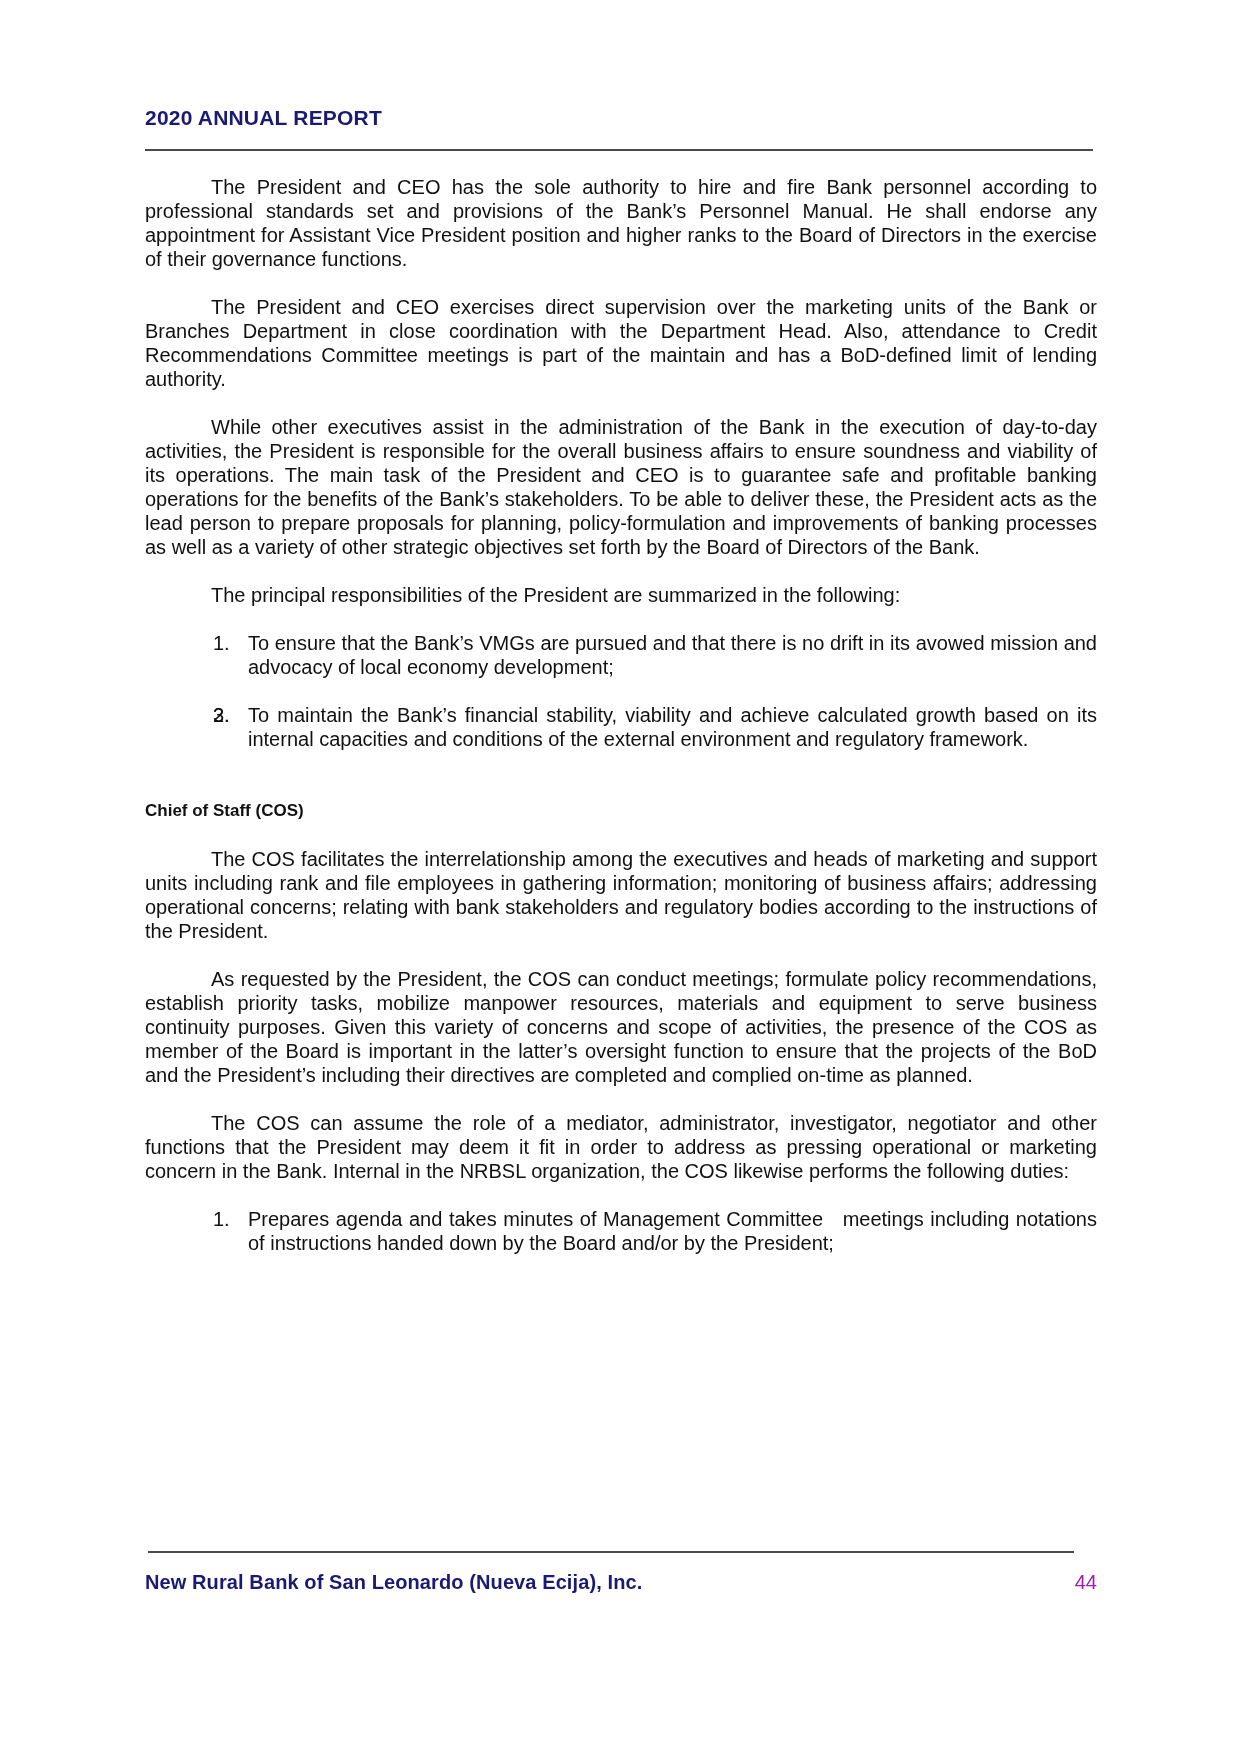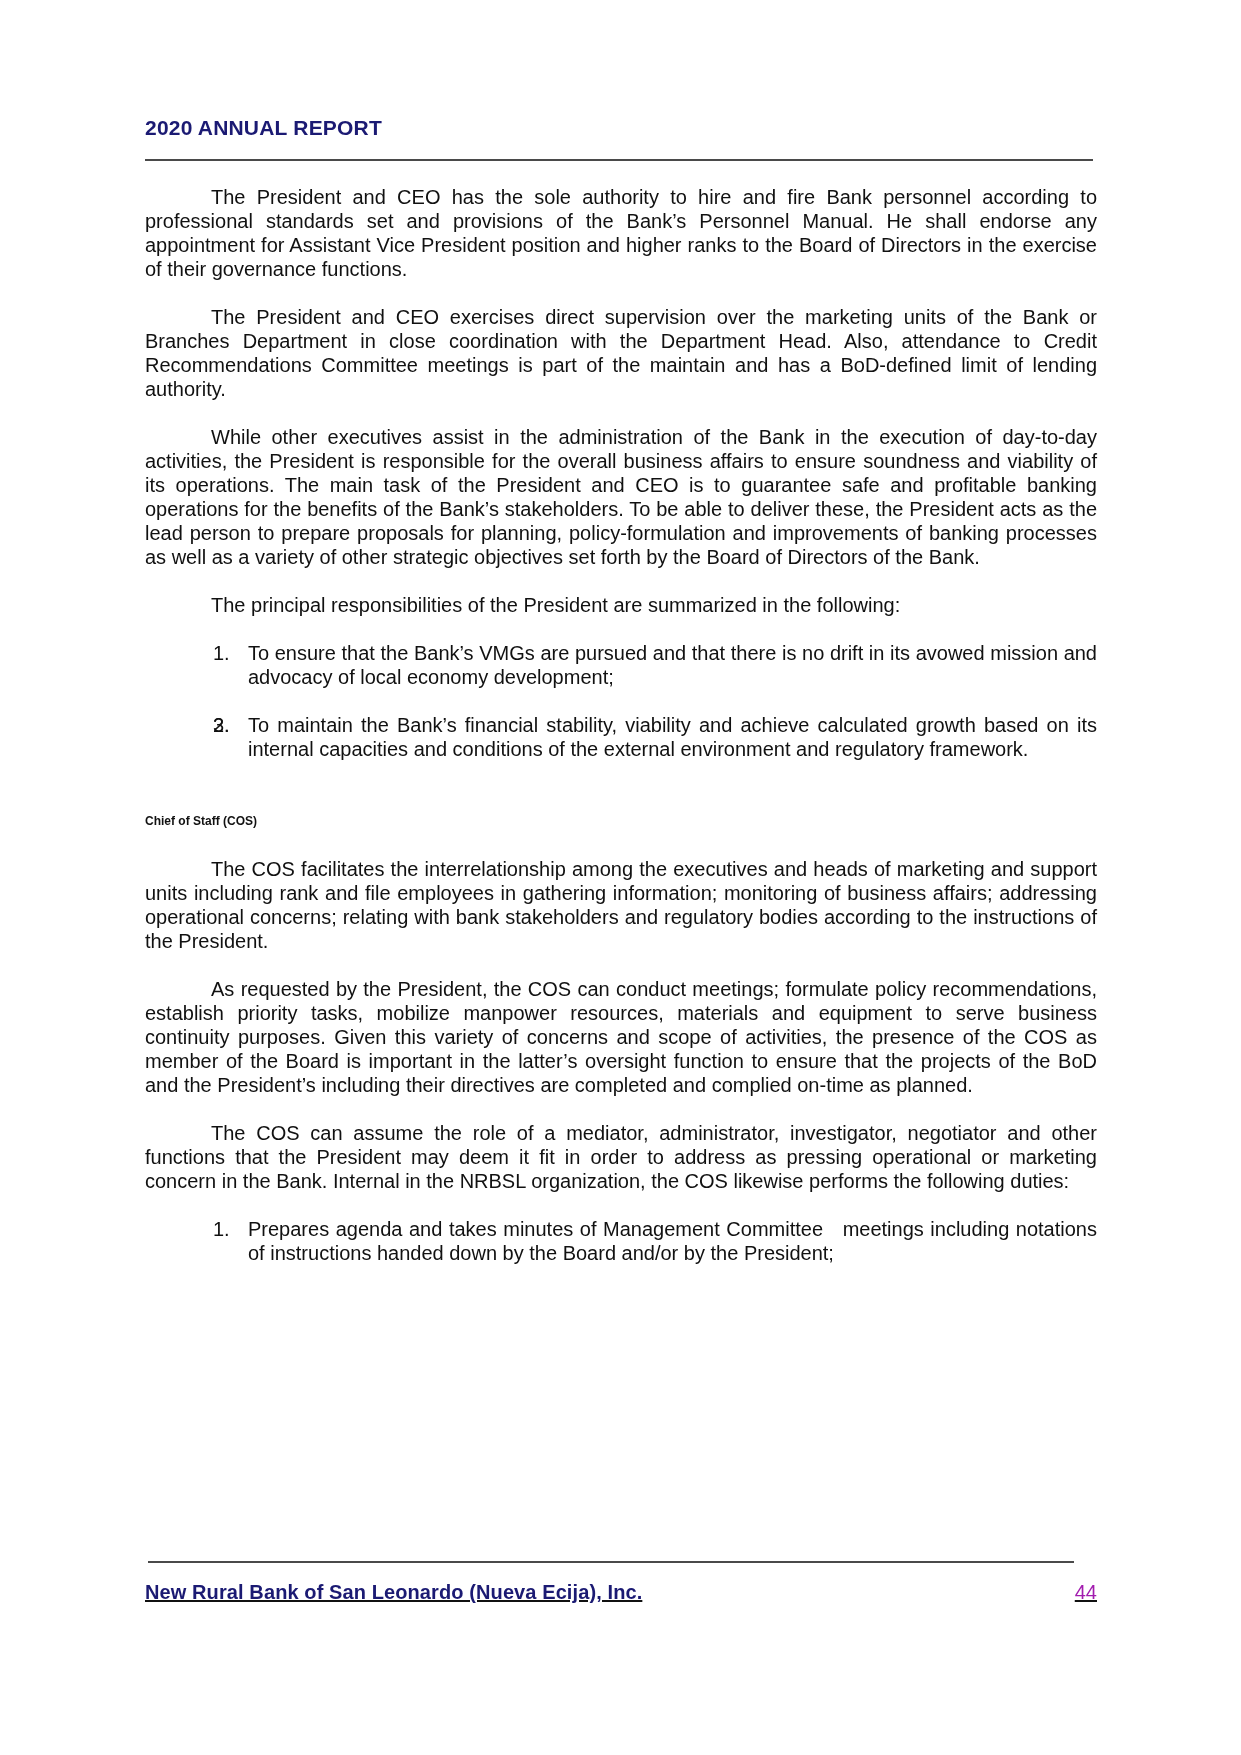--- a/index.html
+++ b/index.html
@@ -13,21 +13,20 @@
     position: relative;
     font-family: "Liberation Sans", sans-serif;
     color: #111111;
     overflow: hidden;
   }
   .page {
     position: absolute;
     inset: 0;
     padding: 0 144px 0 145px;
     box-sizing: border-box;
-    margin-top: 10px;
   }
   
   .header {
     padding-top: 106px;
   }
   .header-title {
     font-size: 21px;
     line-height: 23px;
     font-weight: bold;
     color: #1b1a73;
@@ -48,21 +47,21 @@
     text-align: justify;
   }
   .para.first {
     margin-top: 26px;
   }
   .para.indent {
     text-indent: 66px;
   }
   .section-heading {
     margin: 48px 0 0 0;
-    font-size: 12px;
+    font-size: 17px;
     line-height: 24px;
     font-weight: bold;
     color: #111111;
     text-align: left;
   }
   .duty-list {
     margin: 0;
   }
   .duty-item {
     position: relative;
@@ -89,21 +88,20 @@
   .footer-row {
     position: absolute;
     top: 1570px;
     left: 145px;
     right: 144px;
     display: flex;
     justify-content: space-between;
     align-items: flex-end;
     font-size: 20px;
     line-height: 24px;
-    text-decoration: underline;
   }
   .footer-bank {
     font-weight: bold;
     color: #1b1a73;
     letter-spacing: 0.1px;
   }
   .footer-page-number {
     color: #a21caf;
   }
 </style>

